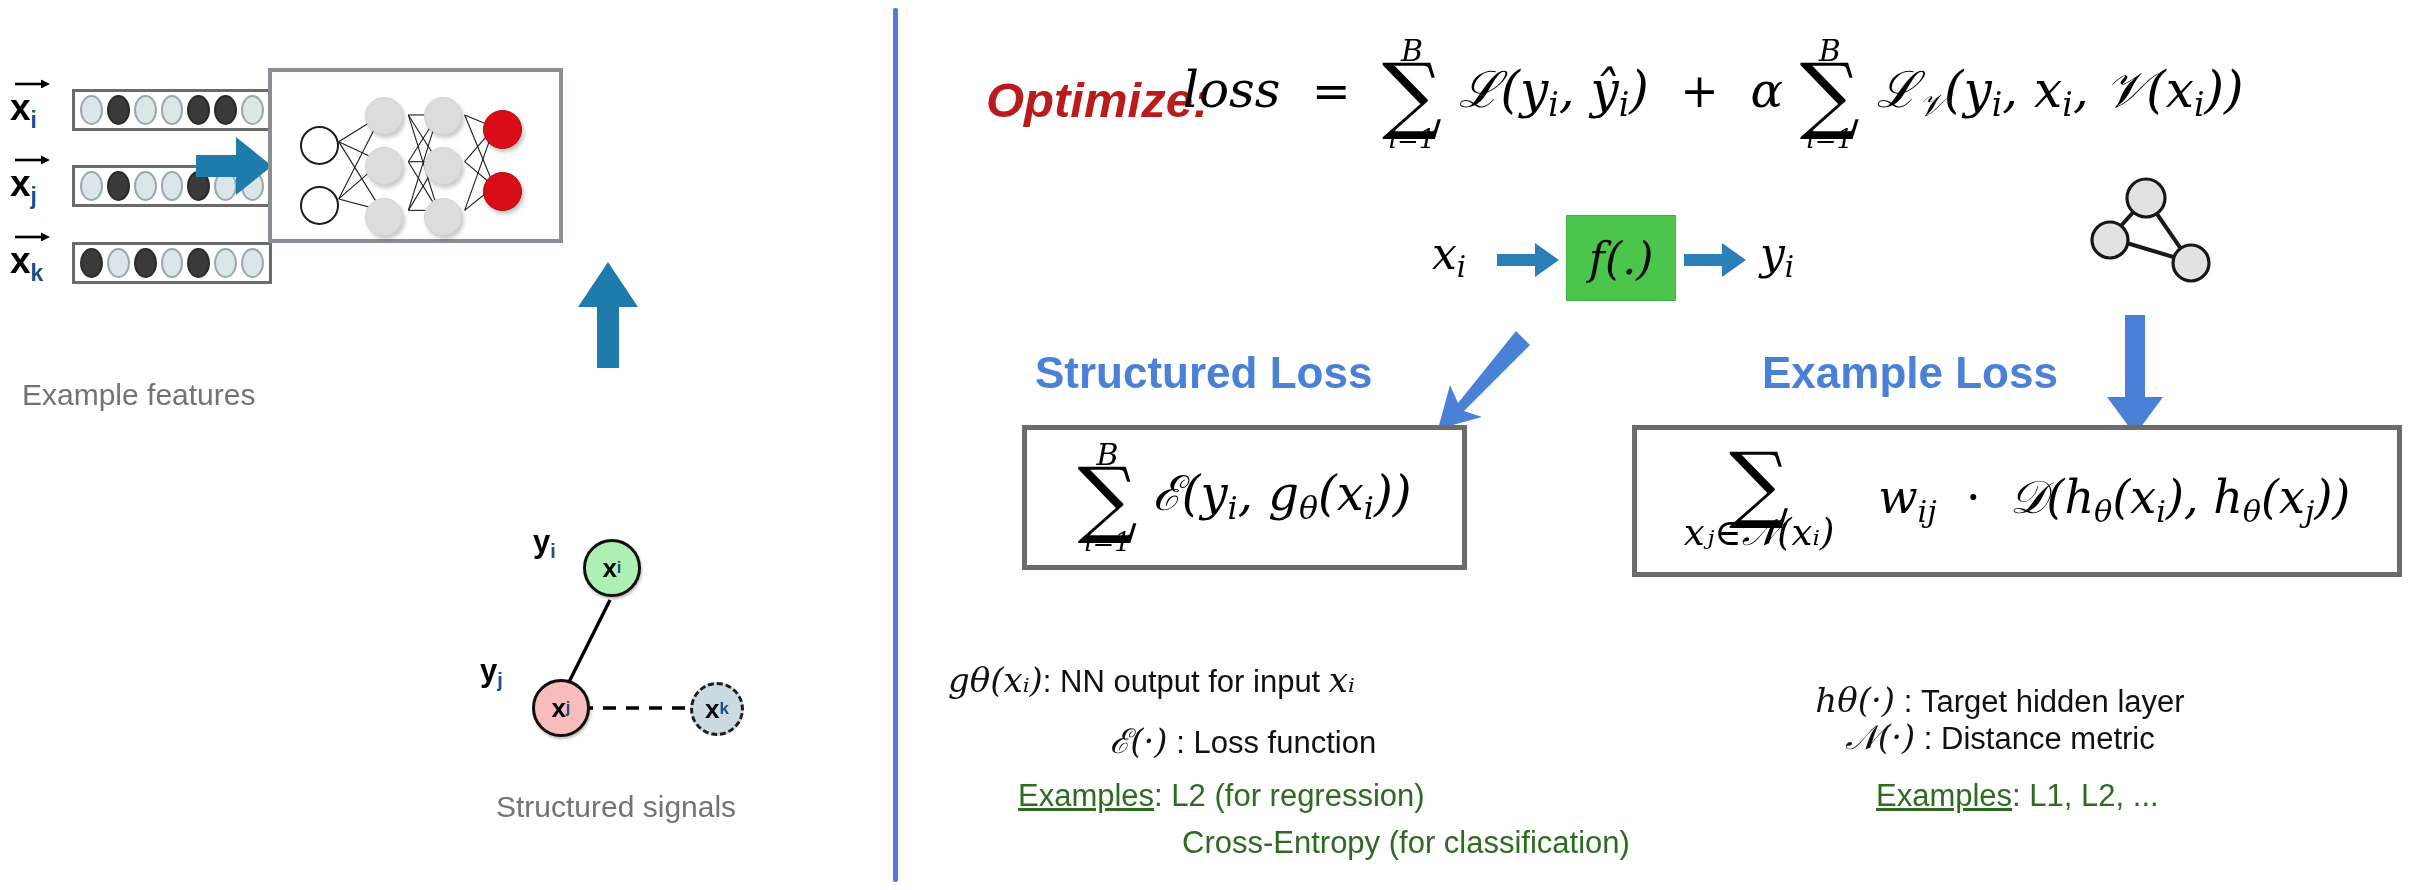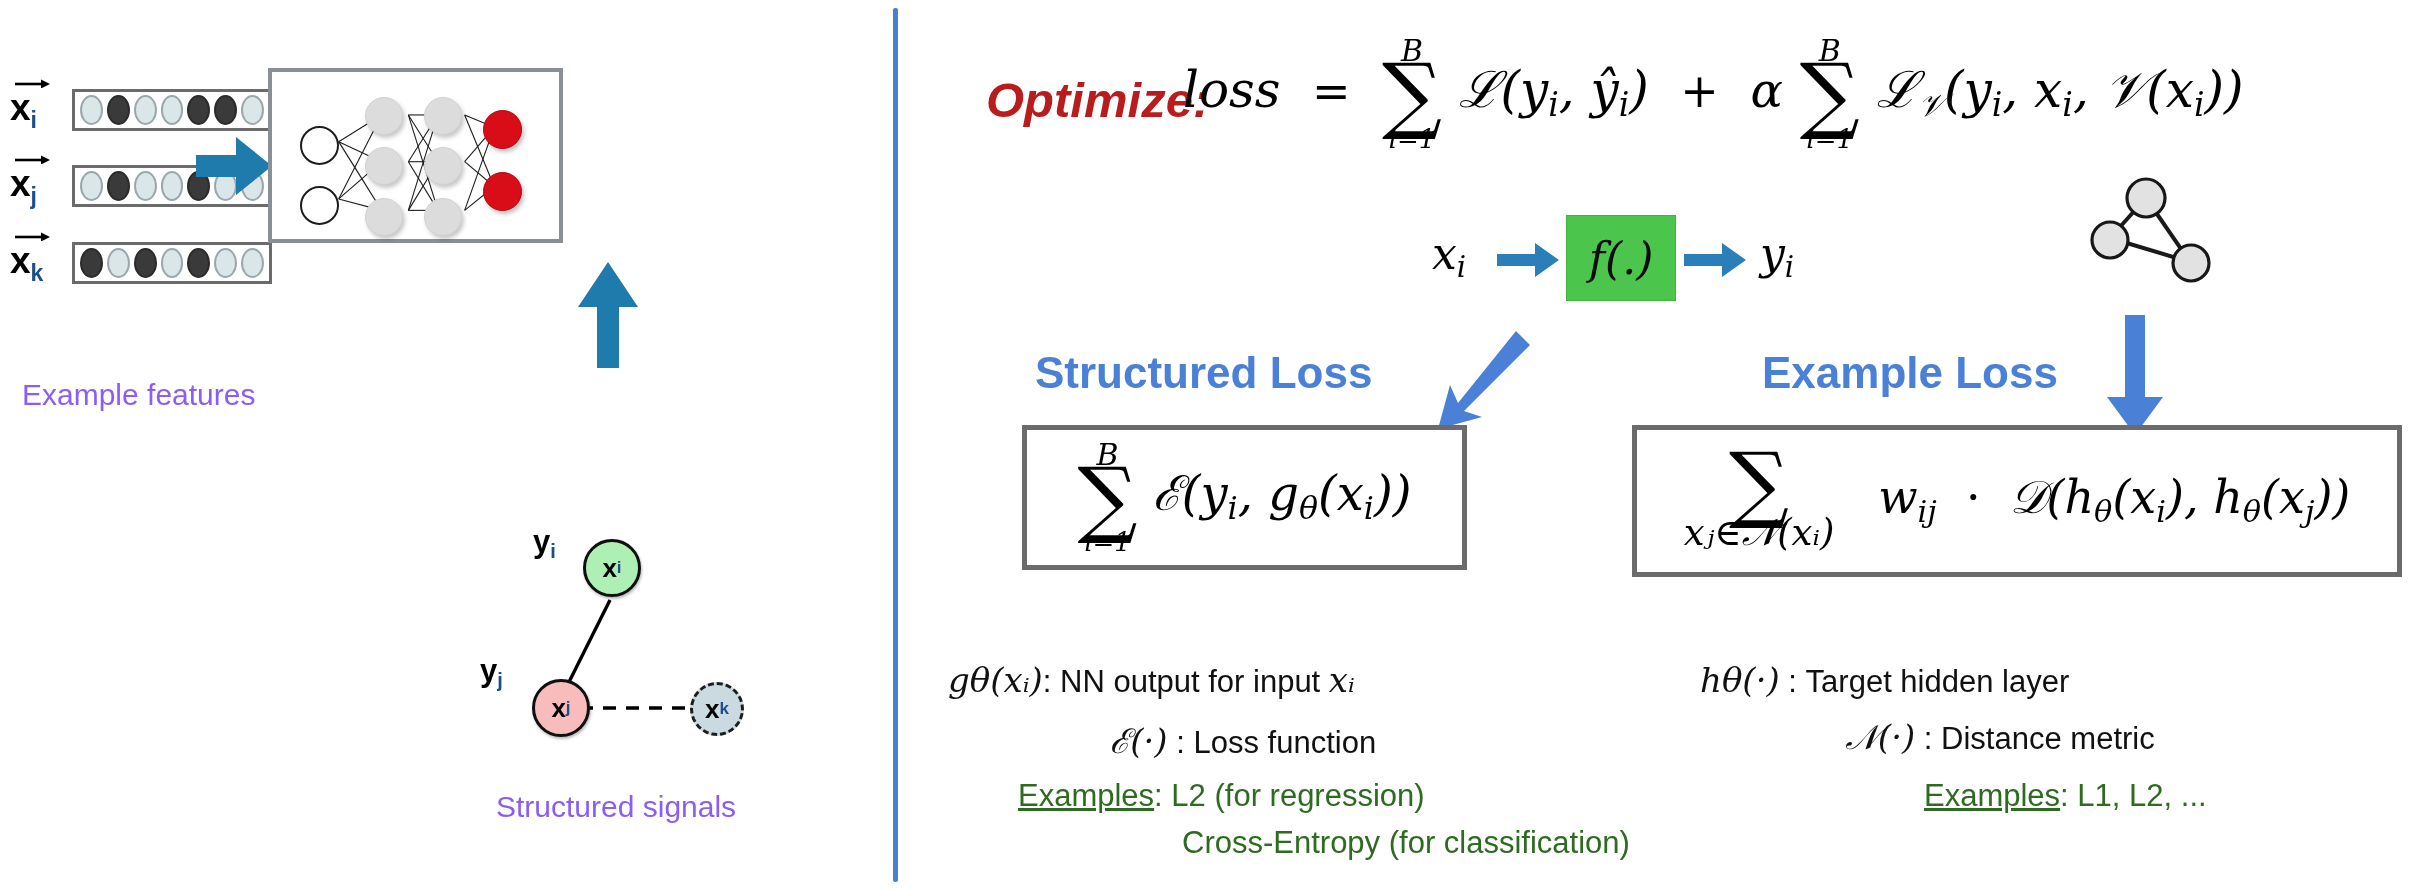--- a/index.html
+++ b/index.html
@@ -28,21 +28,21 @@
   .veclabel .vx{font-size:37px;font-weight:bold;letter-spacing:0;}
   .veclabel .sub{font-size:23px;color:#1b4f8c;font-weight:bold;vertical-align:-8px;}
   .vecbox{
     border:3px solid #6b6b6b;background:#fff;height:42px;box-sizing:border-box;
     display:flex;align-items:center;gap:4px;padding:0 5px;
   }
   .dot{width:30px;height:30px;border-radius:50%;box-sizing:border-box;}
   .dot.light{background:#dbe6e9;border:2px solid #9aa8ac;}
   .dot.dark{background:#3a3a3a;border:2px solid #2b2b2b;}
 
-  .caption{font-size:30px;color:#8b5cf6;white-space:nowrap;}
+  .caption{font-size:30px;color:#737373;white-space:nowrap;}
 
   
   .bluearrow{position:absolute;}
 
   
   #nnbox{left:268px;top:68px;width:295px;height:175px;border:4px solid #8a8f96;background:#fff;box-sizing:border-box;}
 
   .node{position:absolute;border-radius:50%;box-sizing:border-box;}
   .node.inp{background:#ffffff;border:2.5px solid #1d1d1d;}
   .node.hid{background:#dcdcdc;border:1px solid #d2d2d2;box-shadow:2px 3px 4px rgba(0,0,0,.22);}
@@ -325,28 +325,28 @@
     <span>Loss function</span>
   </div>
   <div class="legend" style="left:1018px;top:778px;">
     <span class="grn"><u>Examples</u><span class="grn">:</span>
     <span>L2 (for regression)</span></span>
   </div>
   <div class="legend" style="left:1182px;top:825px;">
     <span class="grn">Cross-Entropy (for classification)</span>
   </div>
 
-  <div class="legend" style="left:1700px;top:660px;width:600px;">
+  <div class="legend" style="left:1700px;top:680px;width:600px;text-align:center;">
     <span class="mi">hθ(·)</span>
     <span>:</span>
     <span>Target hidden layer</span>
   </div>
   <div class="legend" style="left:1700px;top:717px;width:600px;text-align:center;">
     <span class="mi">𝒩(·)</span>
     <span>:</span>
     <span>Distance metric</span>
   </div>
-  <div class="legend" style="left:1876px;top:778px;margin-left:48px;">
+  <div class="legend" style="left:1876px;top:778px;">
     <span class="grn"><u>Examples</u><span class="grn">:</span>
     <span>L1, L2, ...</span></span>
   </div>
 
 </div>
 
 </body></html>

